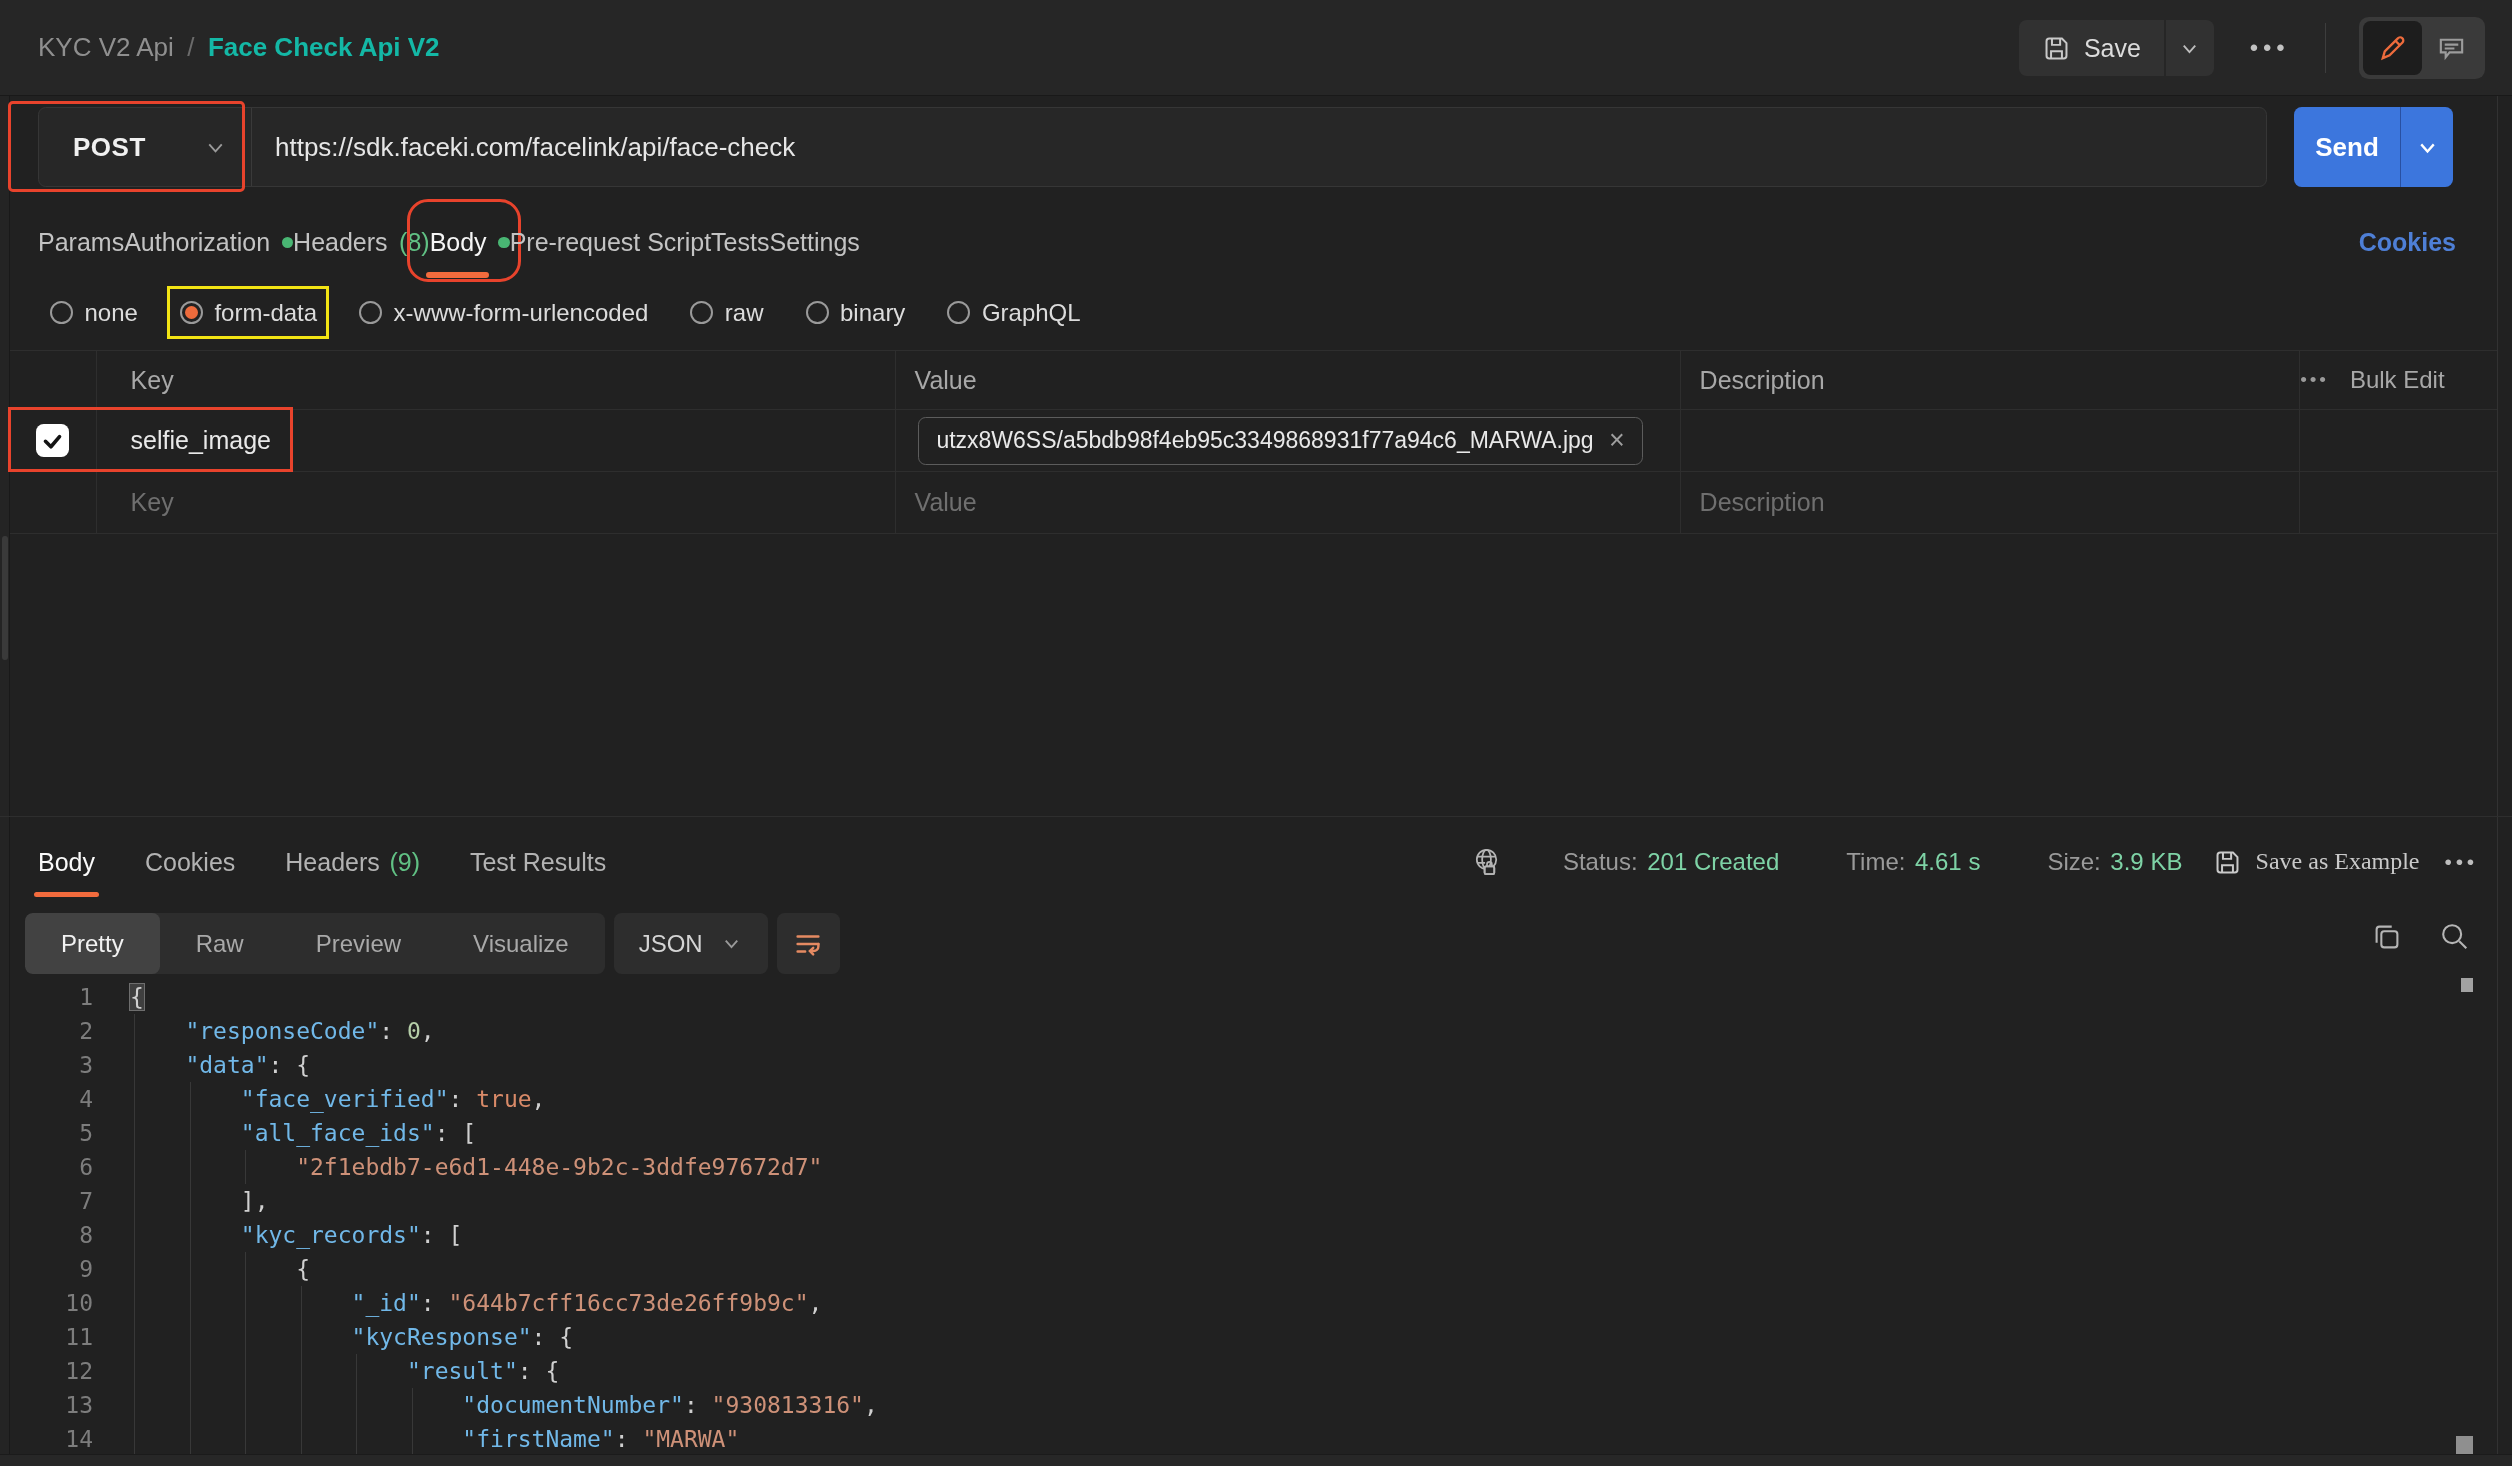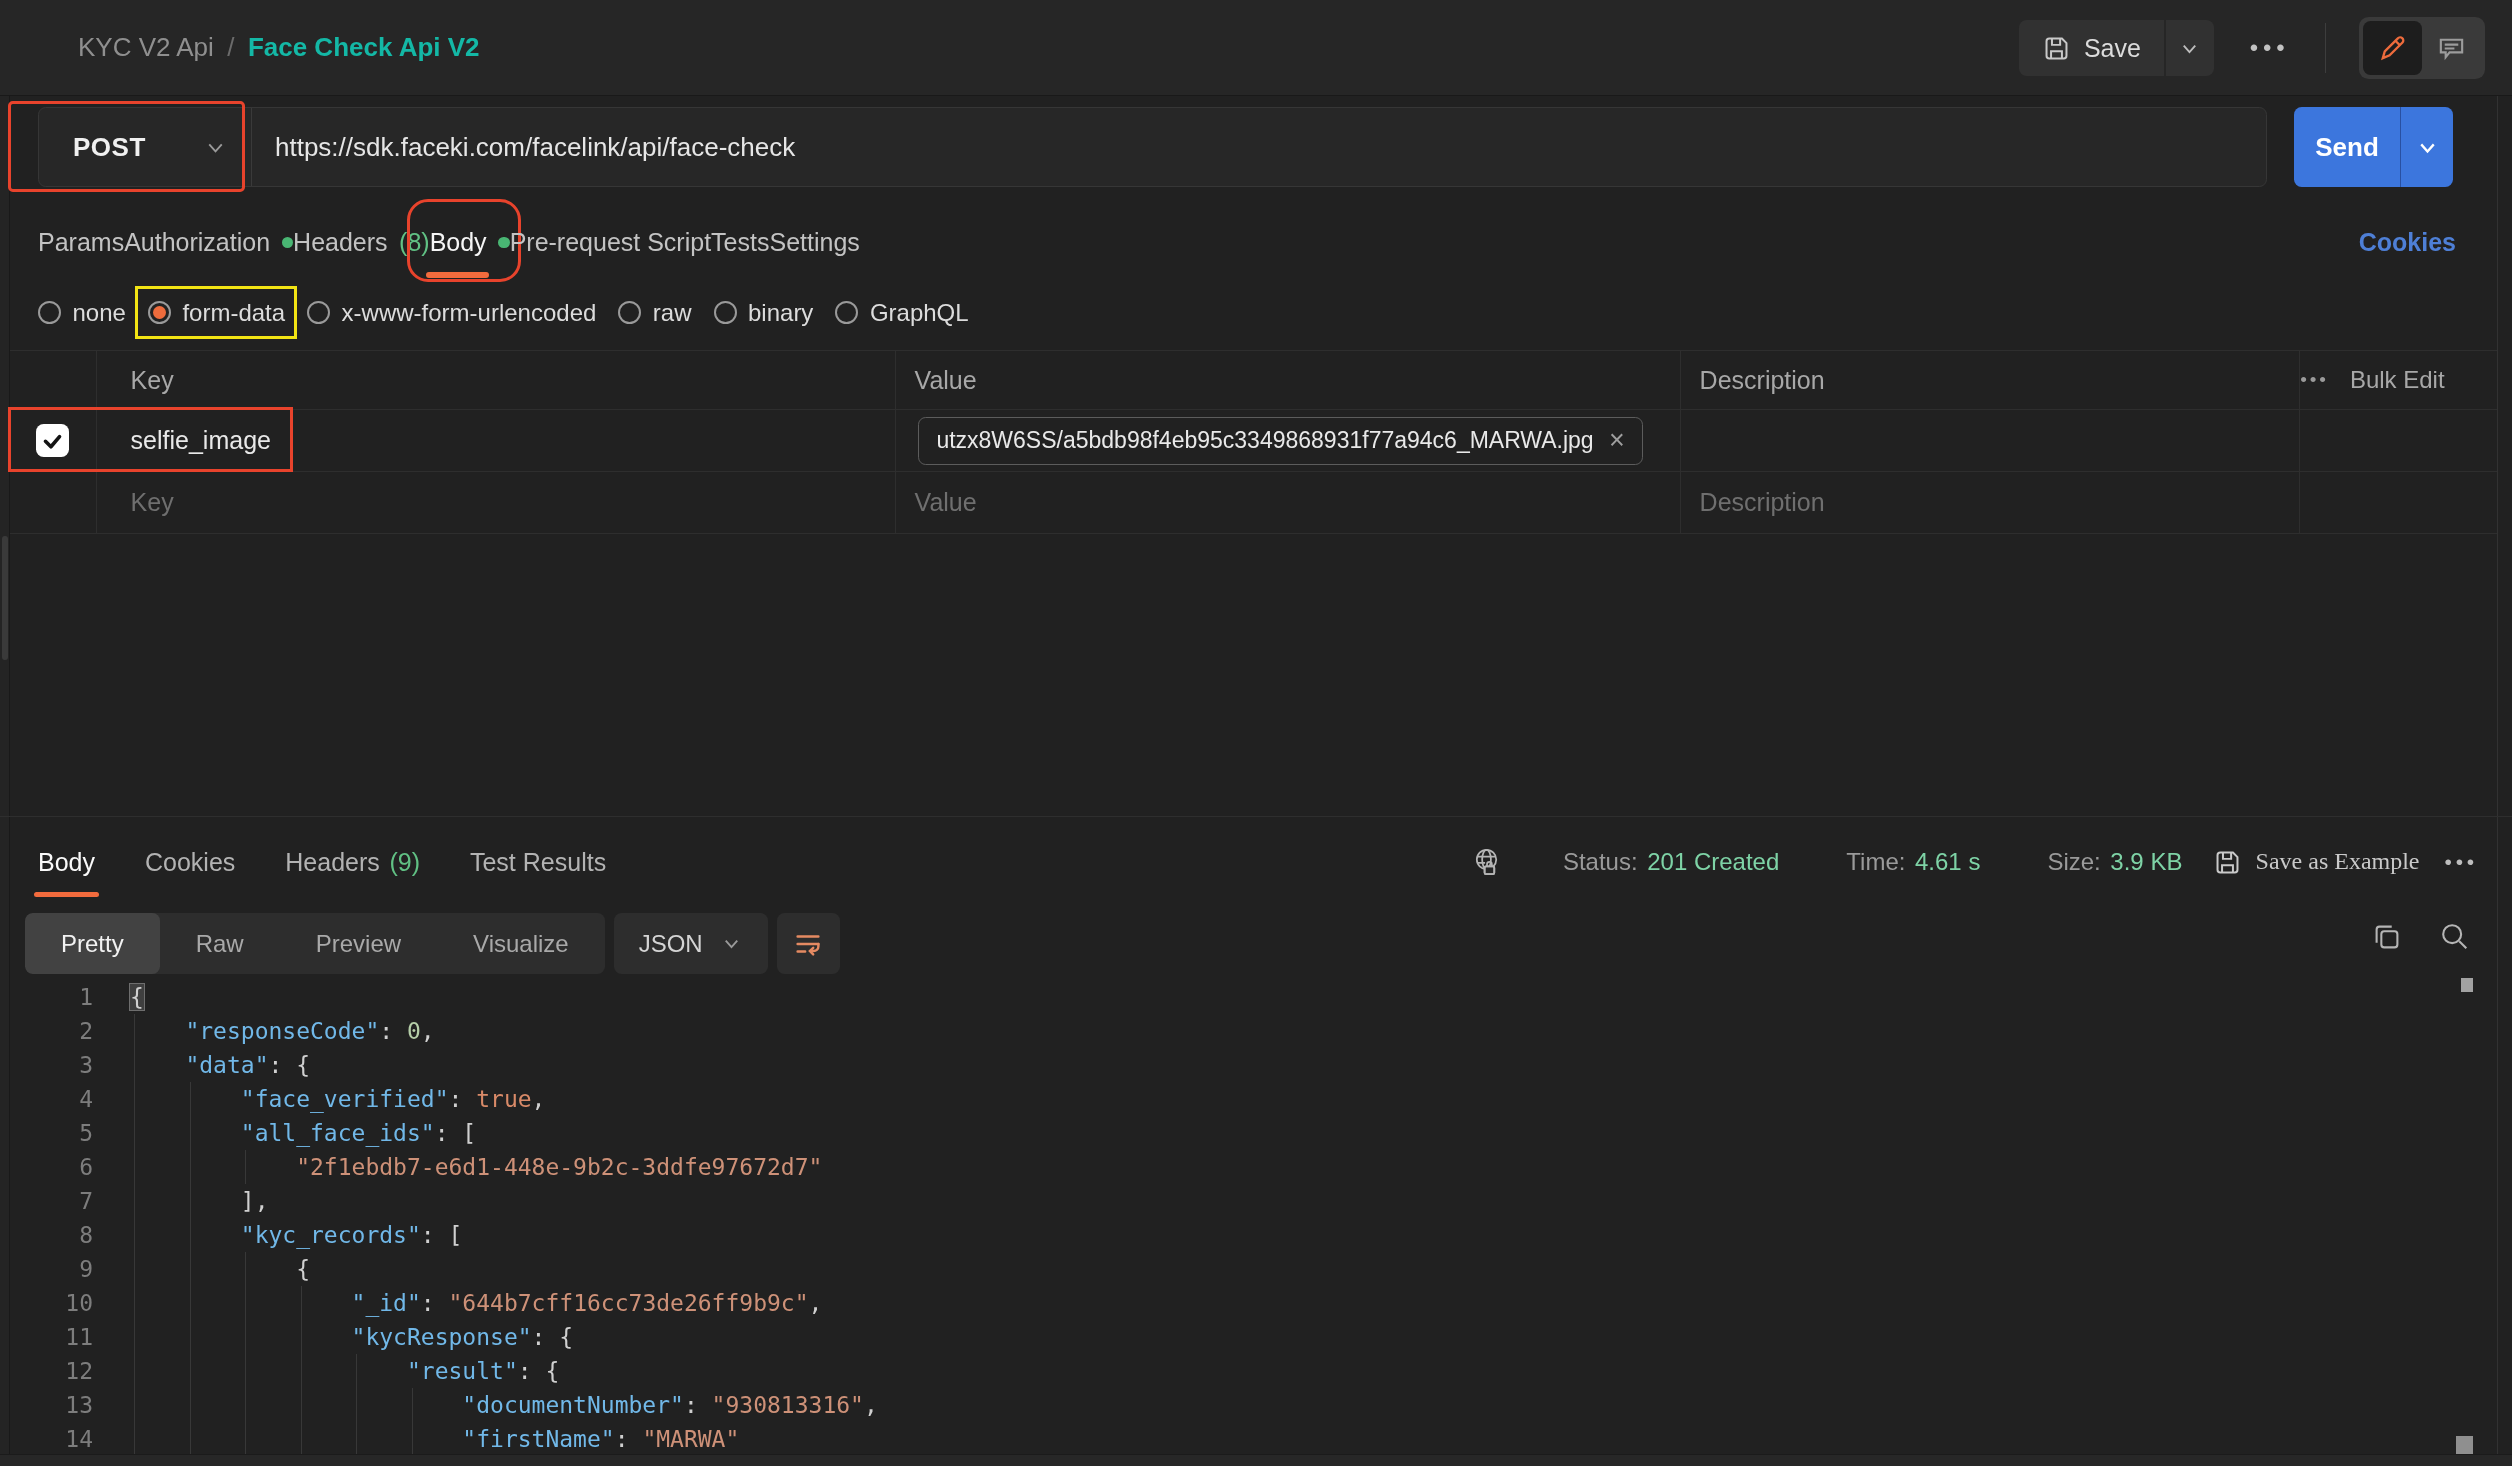--- a/index.html
+++ b/index.html
@@ -6,21 +6,21 @@
   html,body { width:2512px; height:1467px; }
   body {
     position:relative; overflow:hidden;
     background:#212121; color:#e6e6e6;
     font-family:"Liberation Sans", sans-serif;
   }
   svg { display:block; }
 
   
   .topbar { position:absolute; left:0; top:0; width:2512px; height:96px;
-    background:#262626; border-bottom:1px solid #191919; display:flex; align-items:center;padding-left:40px; }
+    background:#262626; border-bottom:1px solid #191919; display:flex; align-items:center; }
   .breadcrumb { margin-left:38px; font-size:26px; display:flex; align-items:center; gap:13.4px; }
   .bc-parent { color:#8f8f8f; }
   .bc-sep { color:#6b6b6b; }
   .bc-cur { color:#14b8a6; font-weight:700; }
   .topbar-actions { position:absolute; right:27px; top:0; height:96px; display:flex; align-items:center; }
   .save-group { display:flex; }
   .save-btn { height:56px; background:#313131; border-radius:7.7px 0 0 7.7px; display:flex;
     align-items:center; gap:13.4px; padding:0 23px; color:#dcdcdc; font-size:25px; cursor:pointer; }
   .save-chev { height:56px; width:48px; background:#313131; border-radius:0 7.7px 7.7px 0; margin-left:1.9px;
     display:flex; align-items:center; justify-content:center; cursor:pointer; }
@@ -63,21 +63,21 @@
   .gdot { width:11.5px; height:11.5px; border-radius:50%; background:#49b673; }
   .count { color:#61c184; }
   .tab-underline { position:absolute; left:-3.8px; right:19px; bottom:1.9px; height:5.7px;
     border-radius:2.9px; background:#f26b3d; }
   .rtab.active .tab-underline { right:21px; }
   .cookies-link { position:absolute; right:56px; top:205px; height:75px; display:flex;
     align-items:center; color:#4e7fd6; font-size:25px; font-weight:700; cursor:pointer; }
 
   
   .modes { position:absolute; left:0; top:281px; width:2512px; height:63px;
-    display:flex; align-items:center; padding-left:38px; gap:22px; }
+    display:flex; align-items:center; padding-left:50px; gap:42px; }
   .mode { position:relative; display:flex; align-items:center; gap:11.5px;
     font-size:24px; color:#dcdcdc; cursor:pointer; }
   .radio { width:23px; height:23px; border-radius:50%; border:2.9px solid #9a9a9a; position:relative; }
   .mode.selected .radio::after { content:""; position:absolute; inset:2.9px; border-radius:50%; background:#ed6b3c; }
 
   
   .ptable { position:absolute; left:9.6px; top:350px; width:2487px; border-top:1px solid #2e2e2e; }
   .trow { display:grid; grid-template-columns:86px 799px 785px 619px 1fr;
     border-bottom:1px solid #2e2e2e; align-items:center; }
   .trow.header { height:59px; }

